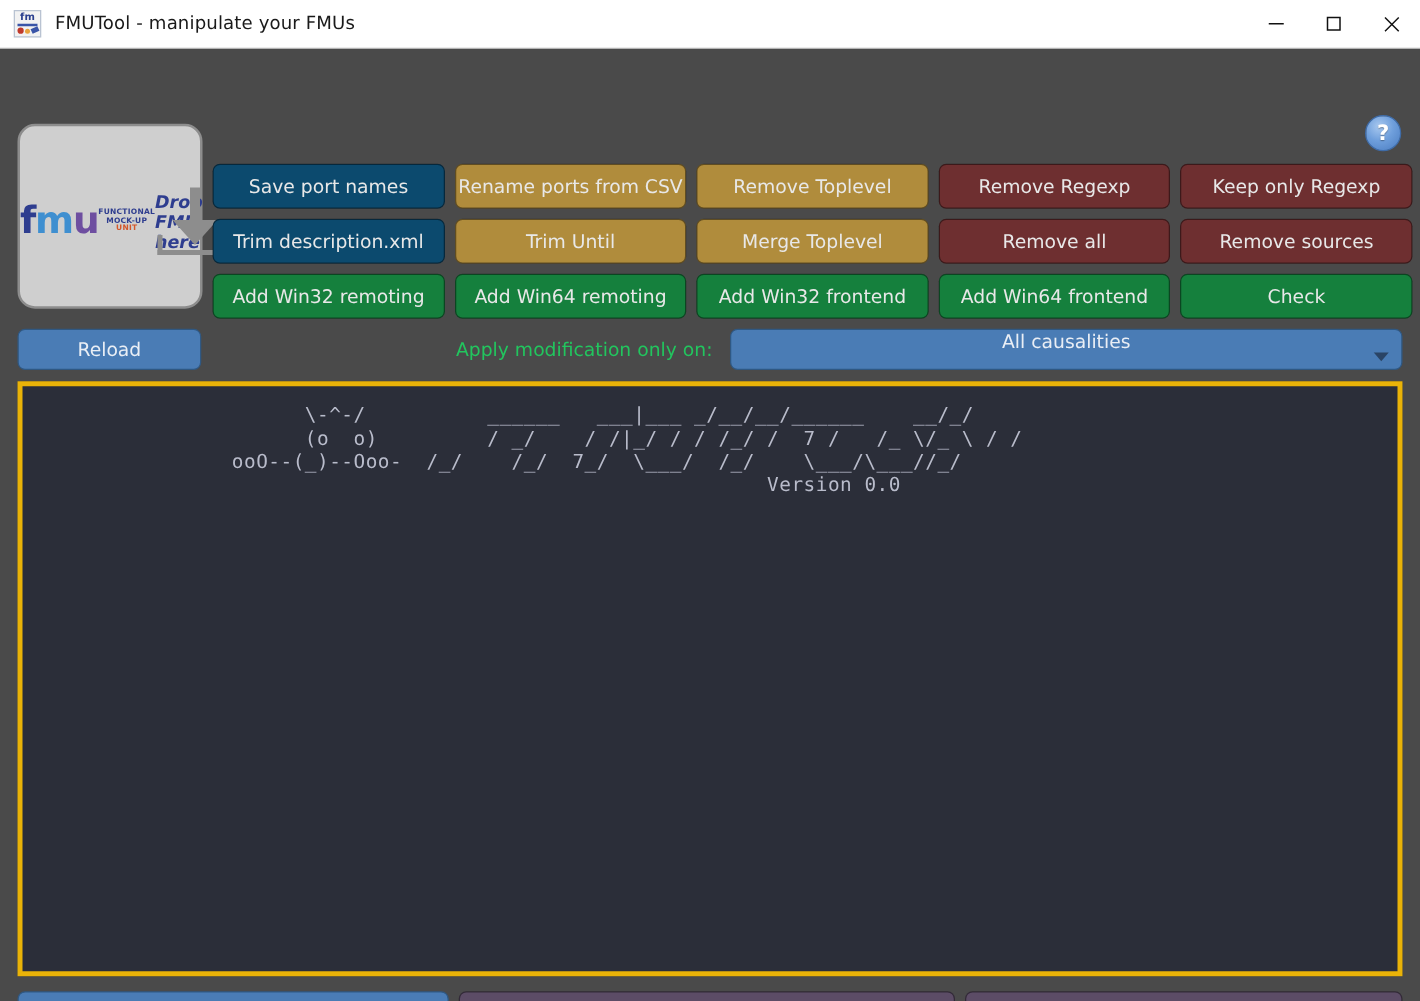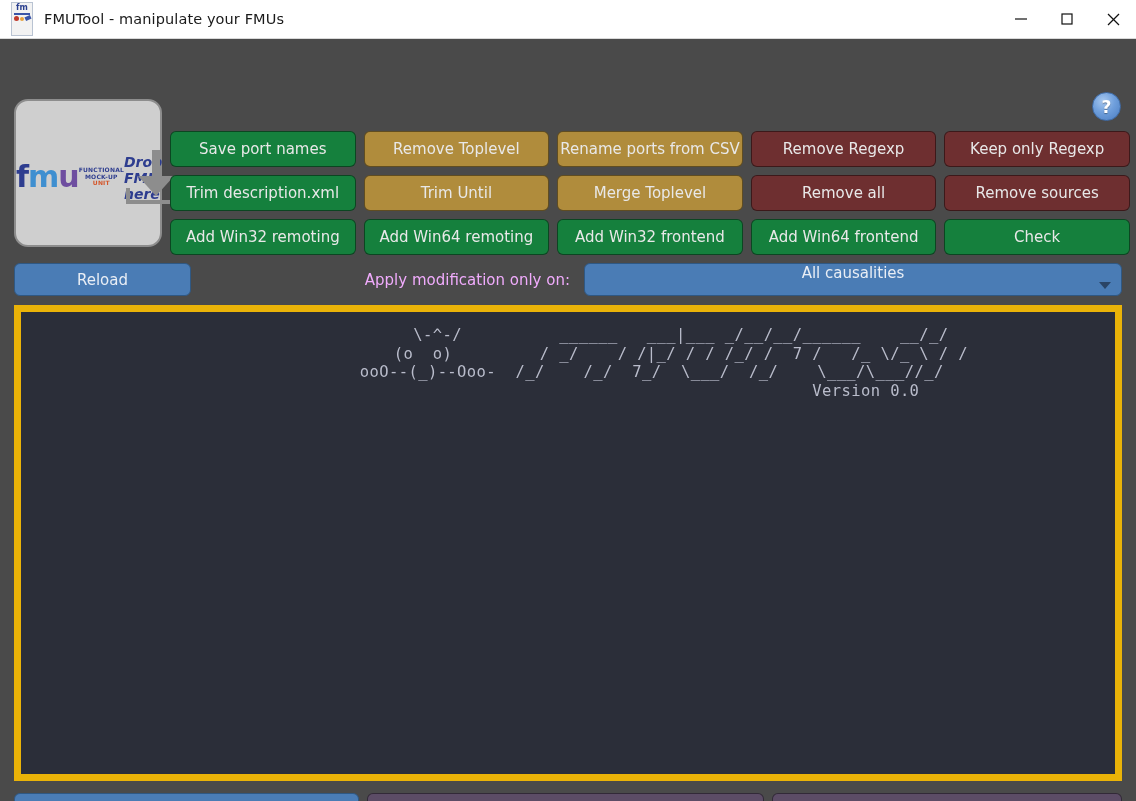--- a/index.html
+++ b/index.html
@@ -19,21 +19,21 @@
     height: 39px;
     background: #ffffff;
     display: flex;
     align-items: center;
     border-bottom: 1px solid #d9d9d9;
     position: relative;
     box-sizing: border-box;
   }
   .title-icon {
     width: 22px;
-    height: 34px;
+    height: 22px;
     margin-left: 11px;
     margin-right: 11px;
     flex: 0 0 auto;
     position: relative;
     background: #f2f2f2;
     border: 1px solid #b9c3d2;
     box-sizing: border-box;
     overflow: hidden;
   }
   .title-icon .ti-fm {
@@ -211,53 +211,53 @@
     border: 1px solid rgba(0,0,0,.45);
     box-sizing: border-box;
     display: flex;
     align-items: center;
     justify-content: center;
     color: #e8e8e8;
     font-size: 15px;
     white-space: nowrap;
     overflow: hidden;
   }
-  .btn.purple { background: #15803d; }
+  .btn.purple { background: #0c4a6e; }
   .btn.gold   { background: #b08c3c; }
   .btn.red    { background: #6e2f30; }
   .btn.green  { background: #15803d; }
 
   
   .apply-row {
     position: absolute;
     left: 14px;
     top: 224px;
     width: 1108px;
     height: 33px;
     display: flex;
     align-items: center;
   }
   .reload-btn {
-    width: 177px;
+    width: 147px;
     height: 33px;
     border-radius: 6px;
     background: #4a7cb5;
     border: 1px solid #2f5883;
     box-sizing: border-box;
     display: flex;
     align-items: center;
     justify-content: center;
     color: #e9eef5;
     font-size: 15px;
   }
   .apply-label {
     flex: 1 1 auto;
     text-align: right;
     padding-right: 14px;
-    color: #f0abfc;
+    color: #22c55e;
     font-size: 15px;
   }
   .causality-select {
     width: 538px;
     height: 33px;
     border-radius: 6px;
     background: #4a7cb5;
     border: 1px solid #2f5883;
     box-sizing: border-box;
     display: flex;
@@ -277,25 +277,24 @@
   }
 
   
   .log-panel {
     position: absolute;
     left: 14px;
     top: 266px;
     width: 1108px;
     height: 476px;
     background: #2b2e39;
-    border: 7px solid #eab308;
+    border: 4px solid #eab308;
     box-sizing: border-box;
     overflow: hidden;
     padding: 14px 0 0 0;
-    text-align: center;
   }
   .ascii {
     font-family: "DejaVu Sans Mono", "Liberation Mono", monospace;
     font-size: 15.5px;
     line-height: 18.5px;
     color: #b9bccb;
     white-space: pre;
     margin: 0;
     padding-left: 148px;
     letter-spacing: 0.4px;
@@ -372,22 +371,22 @@
       <div class="arrow-stem"></div>
       <div class="arrow-head"></div>
       <div class="arrow-tray"></div>
     </div>
     <div class="drop-label">Drop FMU here</div>
   </div>
 
   <div class="btn-grid">
     <div class="btn-row">
       <div class="btn purple">Save port names</div>
+      <div class="btn gold">Rename ports from CSV</div>
       <div class="btn gold">Remove Toplevel</div>
-      <div class="btn gold">Rename ports from CSV</div>
       <div class="btn red">Remove Regexp</div>
       <div class="btn red">Keep only Regexp</div>
     </div>
     <div class="btn-row">
       <div class="btn purple">Trim description.xml</div>
       <div class="btn gold">Trim Until</div>
       <div class="btn gold">Merge Toplevel</div>
       <div class="btn red">Remove all</div>
       <div class="btn red">Remove sources</div>
     </div>

